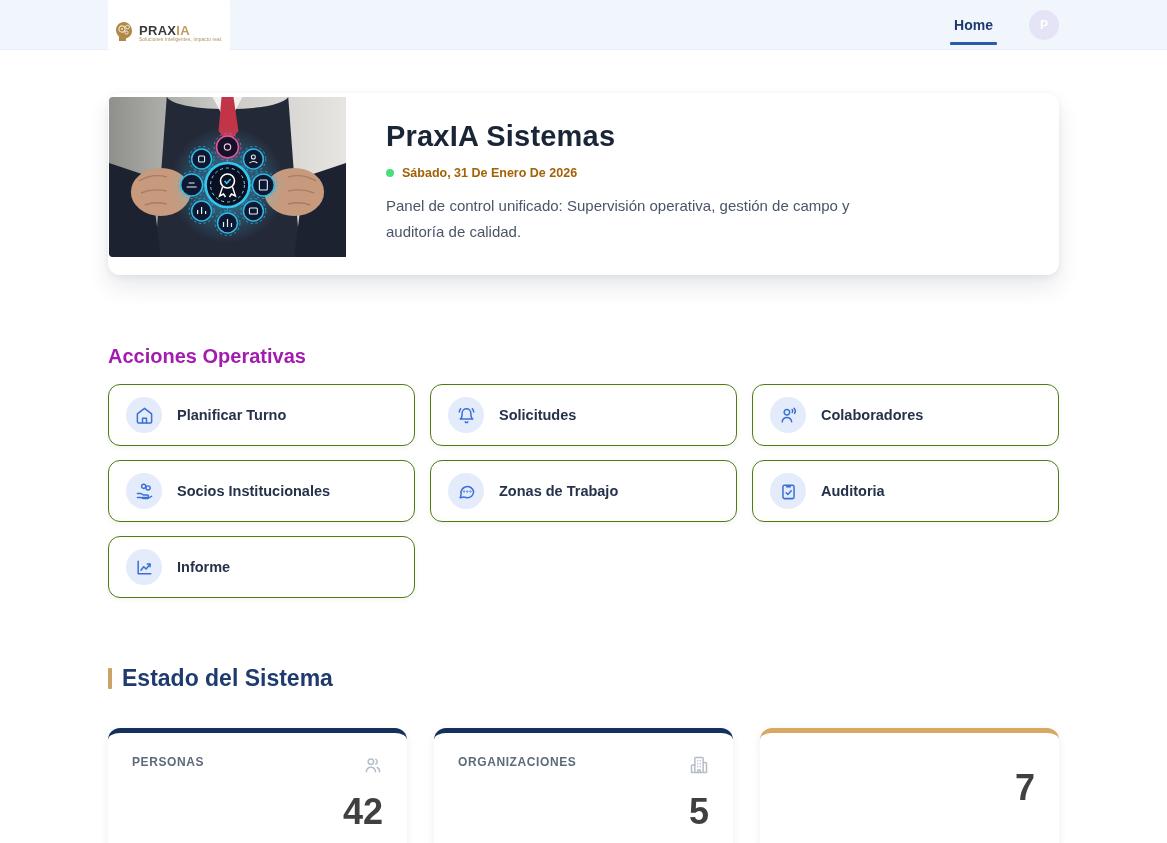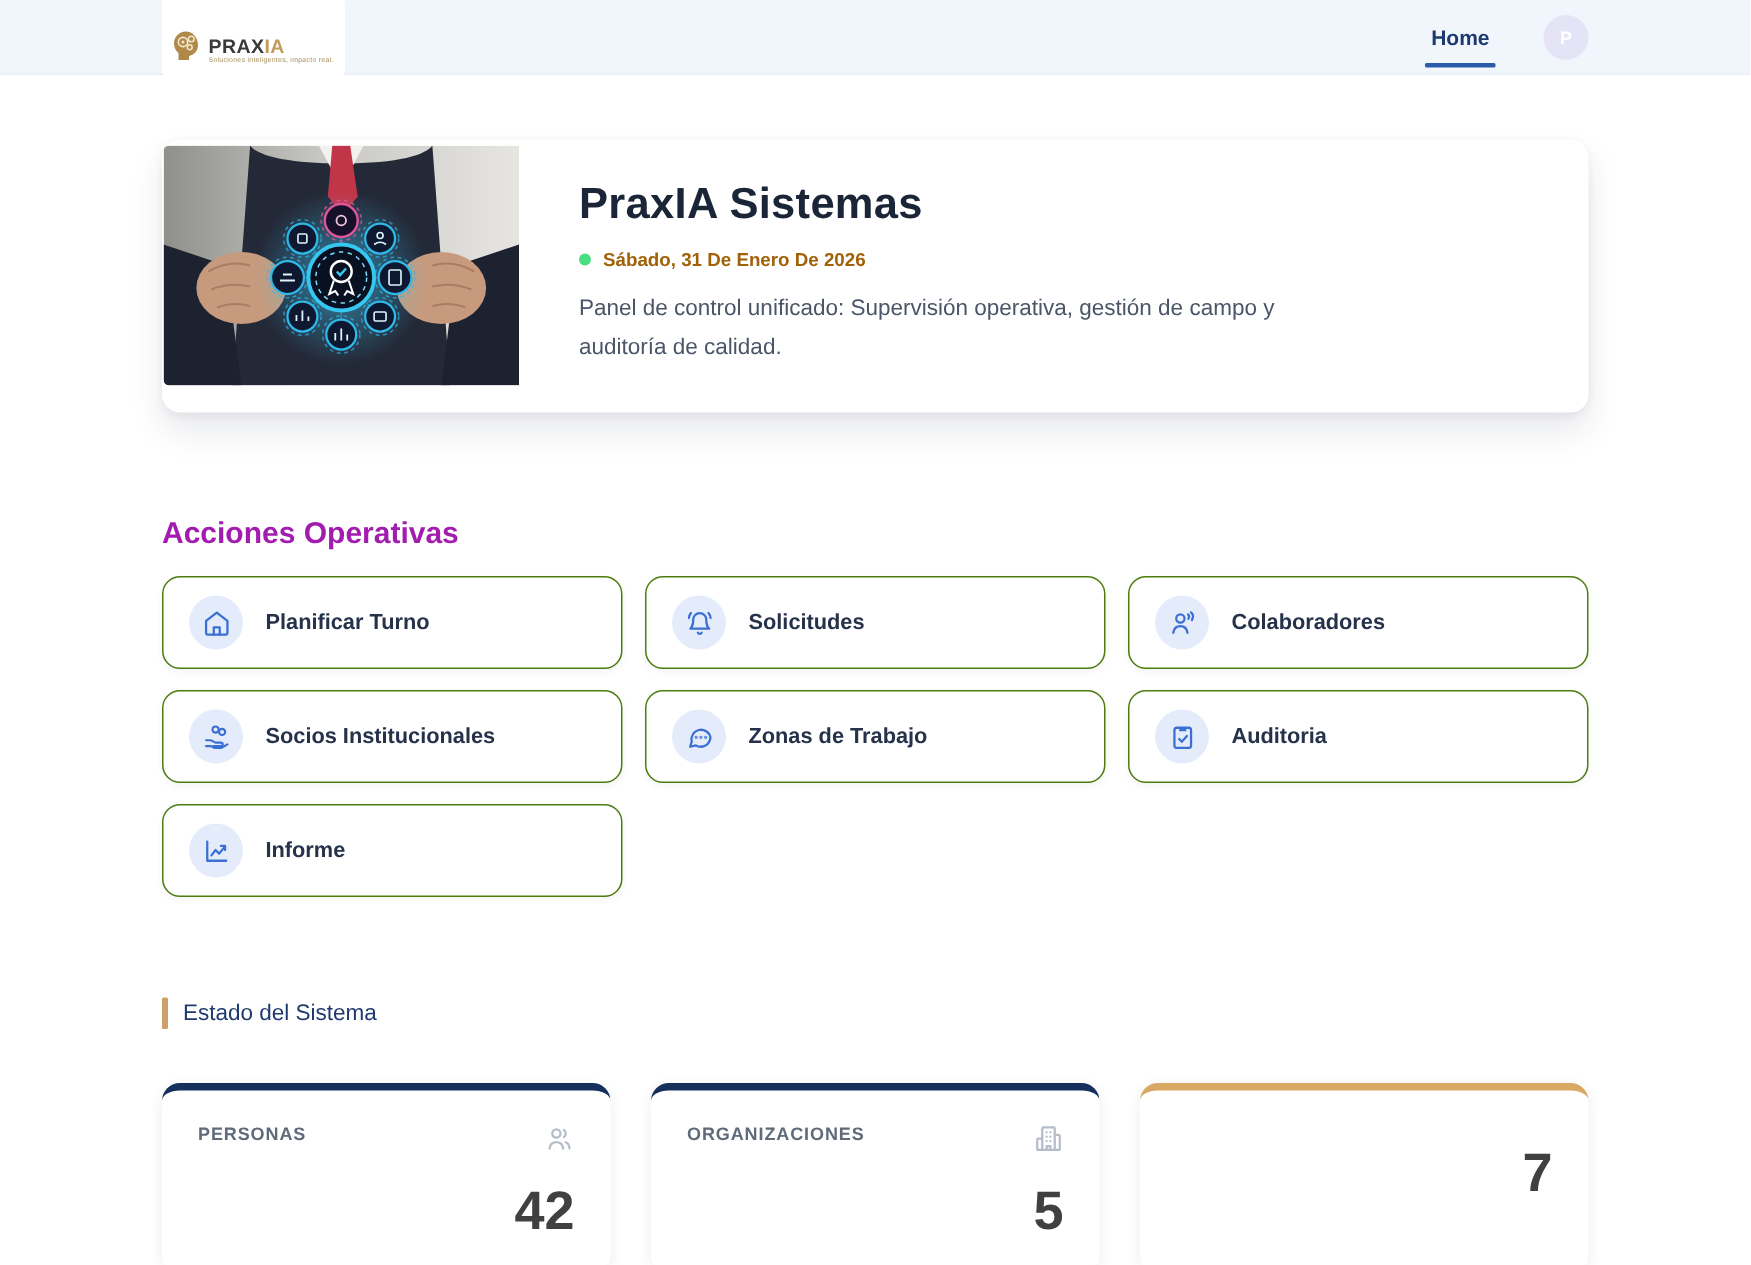--- a/index.html
+++ b/index.html
@@ -69,21 +69,21 @@
   }
   .icon-circle {
     width:36px; height:36px; border-radius:50%; background:#e4ecfb;
     display:flex; align-items:center; justify-content:center; color:#3b6fd4; flex:none;
   }
   .icon-circle svg { width:19px; height:19px; }
   .action-label { font-size:14.5px; font-weight:700; color:#25324a; }
 
   .stats-heading-row { display:flex; align-items:center; gap:10px; margin-top:67px; }
   .gold-bar { width:4px; height:21px; background:#cda268; border-radius:1px; flex:none; }
-  .stats-heading { font-size:15px; font-weight:400; color:#1e3a6e; }
+  .stats-heading { font-size:23px; font-weight:700; color:#1e3a6e; }
 
   .stats-grid { display:grid; grid-template-columns:repeat(3,1fr); gap:27px; margin-top:36px;text-align:right; }
   .stat-card {
     height:127px; background:#ffffff; border-radius:12px;
     border-top:5px solid #16305e;
     box-shadow:0 3px 9px rgba(30,40,70,.08);
     padding:22px 24px;
   }
   .stat-top { display:flex; align-items:flex-start; justify-content:space-between; }
   .stat-label { font-size:12px; font-weight:700; letter-spacing:.6px; color:#5f6b7a; }

